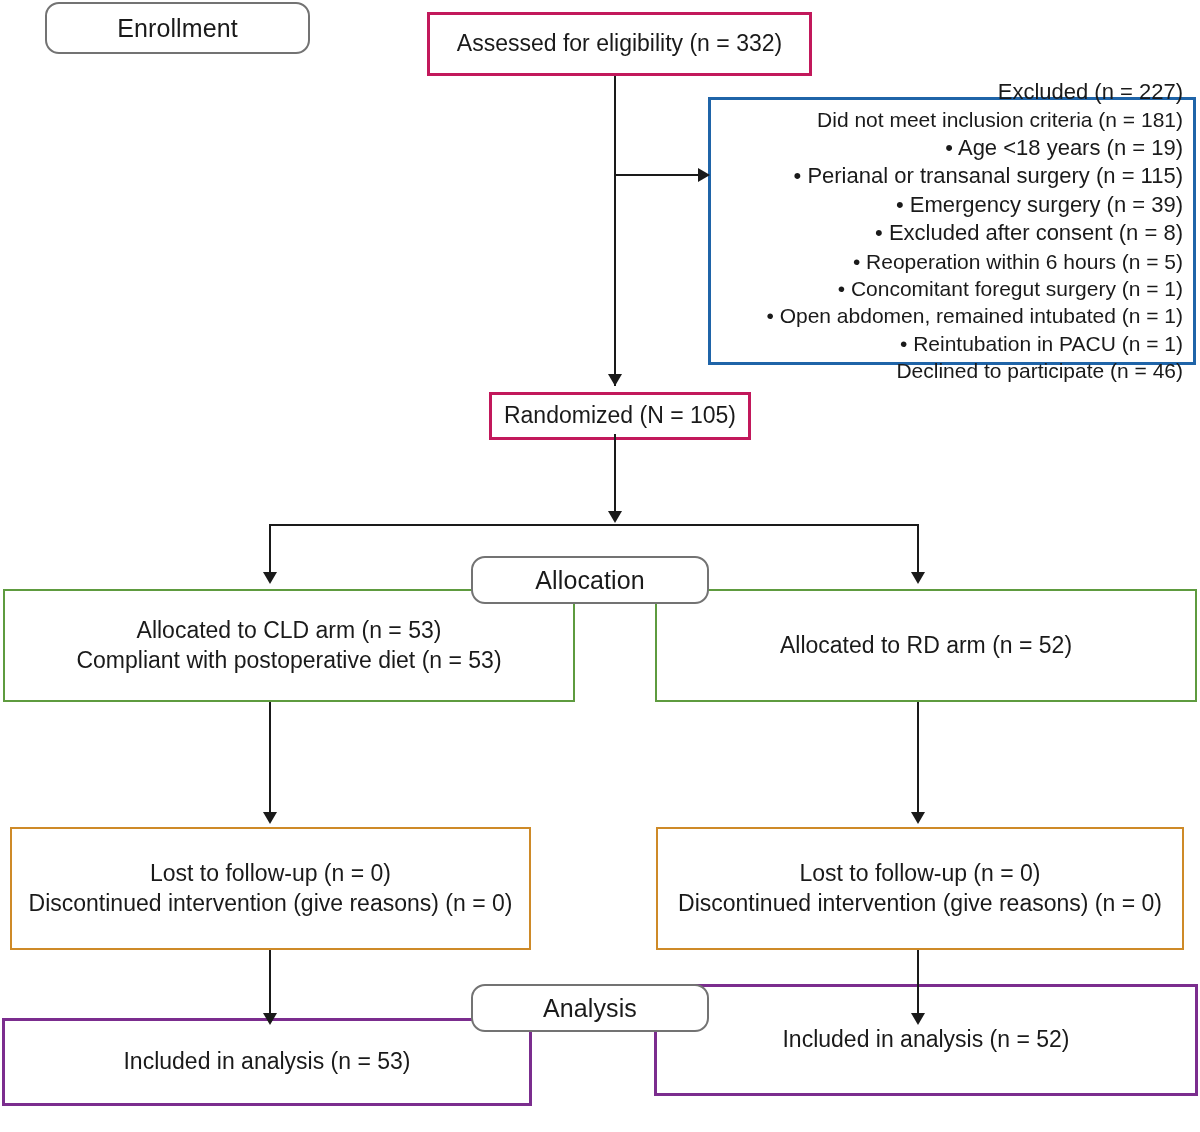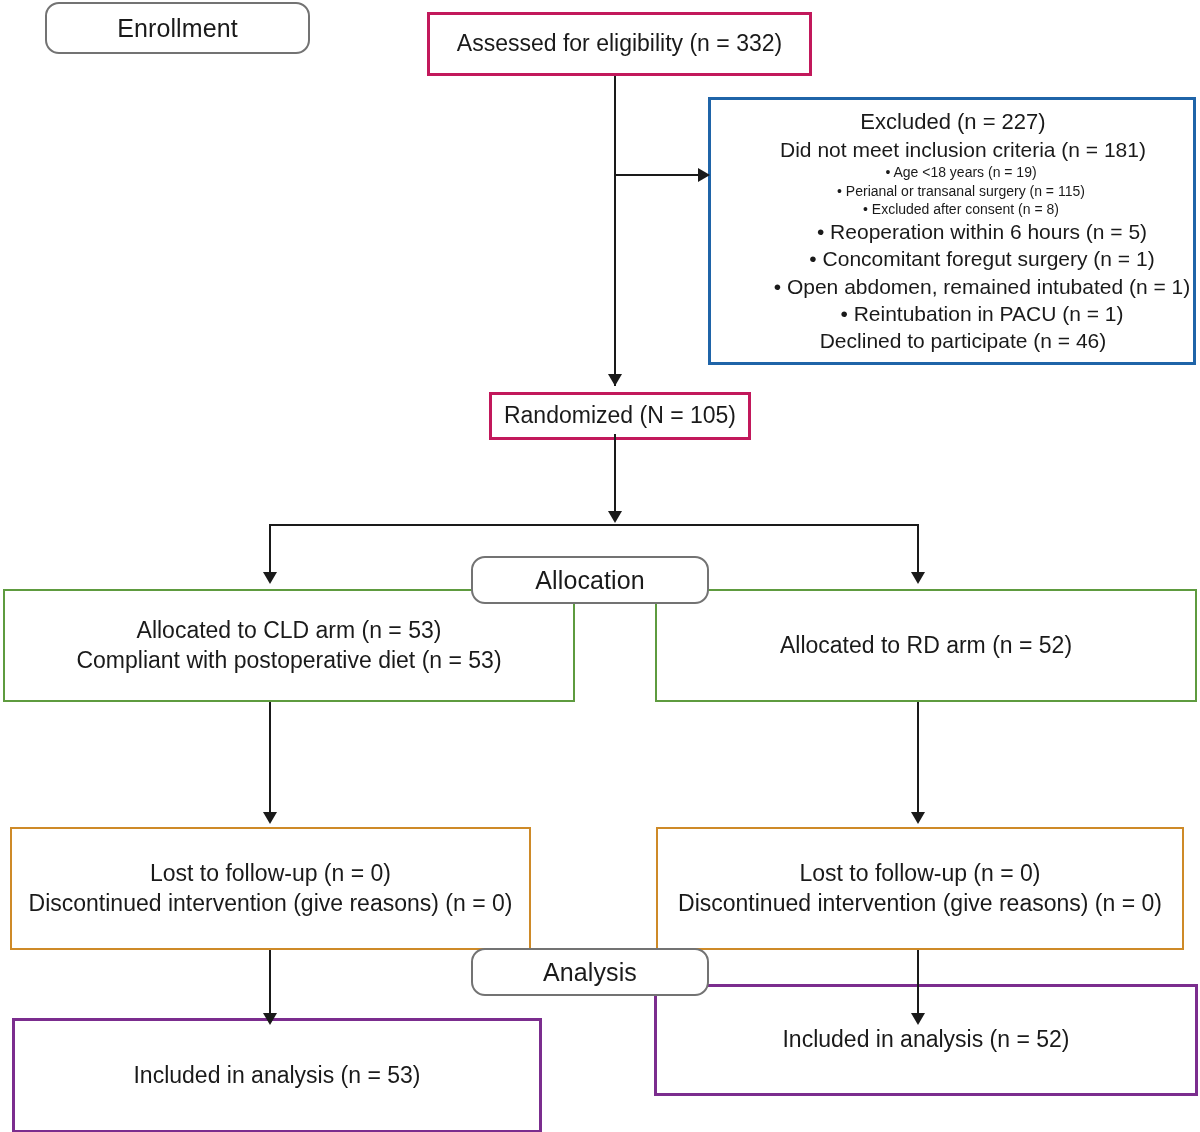--- a/index.html
+++ b/index.html
@@ -23,21 +23,21 @@
   
   .box {
     position: absolute;
     box-sizing: border-box;
     background: #ffffff;
     display: flex;
     flex-direction: column;
     justify-content: center;
   }
   .box.center { align-items: center; text-align: center; }
-  .box.left   { align-items: center; text-align: left; }
+  .box.left   { align-items: flex-end; text-align: left; }
 
   
   .pill {
     position: absolute;
     box-sizing: border-box;
     background: #ffffff;
     border: 2px solid #737373;
     border-radius: 14px;
     display: flex;
     align-items: center;
@@ -58,21 +58,21 @@
   .green   { border: 2px solid #5E9B3F; }
   .orange  { border: 2px solid #CE8A28; }
   .purple  { border: 3px solid #7B2D8E; }
 
   
   .t20 { font-size: 23px; line-height: 1.30; }
   .line { white-space: nowrap; display: block; }
 
   .excl-title { font-size: 22px; line-height: 1.30; display:block; }
   .excl-l1 { padding-left: 20px; font-size: 21px; line-height: 1.30; display:block; white-space: nowrap;}
-  .excl-l2 { padding-left: 16px; font-size: 14px; line-height: 1.30; display:block; white-space: nowrap;}
+  .excl-l2 { padding-left: 16px; font-size: 22px; line-height: 1.30; display:block; white-space: nowrap;}
   .excl-l3 { padding-left: 58px; font-size: 21px; line-height: 1.30; display:block; white-space: nowrap;}
 
   
   .vline, .hline {
     position: absolute;
     background: #1a1a1a;
     z-index: 10;
   }
   .vline { width: 2px; }
   .hline { height: 2px; }
@@ -110,20 +110,21 @@
   <div class="vline" style="left:614px; top:76px; width:2px; height:310px;"></div>
 
   <div class="hline" style="left:615px; top:174px; width:85px; height:2px;"></div>
   <div class="arrowright" style="left:698px; top:168px;"></div>
 
   <div class="box left blue" style="left:708px; top:97px; width:488px; height:268px; padding:6px 10px 6px 12px;">
     <span class="excl-title">Excluded (n = 227)</span>
     <span class="excl-l1">Did not meet inclusion criteria (n = 181)</span>
     <span class="excl-l2">• Age &lt;18 years (n = 19)</span>
     <span class="excl-l2">• Perianal or transanal surgery (n = 115)</span>
+    <span class="excl-l2">• Emergency surgery (n = 39)</span>
     <span class="excl-l2">• Excluded after consent (n = 8)</span>
     <span class="excl-l3">• Reoperation within 6 hours (n = 5)</span>
     <span class="excl-l3">• Concomitant foregut surgery (n = 1)</span>
     <span class="excl-l3">• Open abdomen, remained intubated (n = 1)</span>
     <span class="excl-l3">• Reintubation in PACU (n = 1)</span>
     <span class="excl-l1">Declined to participate (n = 46)</span>
   </div>
 
   <div class="arrowdown" style="left:608px; top:374px;"></div>
 
@@ -171,25 +172,25 @@
     <span class="line t20">Lost to follow-up (n = 0)</span>
     <span class="line t20">Discontinued intervention (give reasons) (n = 0)</span>
   </div>
 
   <div class="vline" style="left:269px; top:950px; width:2px; height:70px;"></div>
   <div class="arrowdown" style="left:263px; top:1013px;"></div>
 
   <div class="vline" style="left:917px; top:950px; width:2px; height:70px;"></div>
   <div class="arrowdown" style="left:911px; top:1013px;"></div>
 
-  <div class="pill" style="left:471px; top:948px; width:238px; height:48px;">
+  <div class="pill" style="left:471px; top:984px; width:238px; height:48px;">
     <span class="pill-label">Analysis</span>
   </div>
 
-  <div class="box center purple" style="left:12px; top:1018px; width:530px; height:115px;">
+  <div class="box center purple" style="left:2px; top:1018px; width:530px; height:88px;">
     <span class="line t20">Included in analysis (n = 53)</span>
   </div>
 
   <div class="box center purple" style="left:654px; top:984px; width:544px; height:112px;">
     <span class="line t20">Included in analysis (n = 52)</span>
   </div>
 
 </div>
 
 </body></html>

